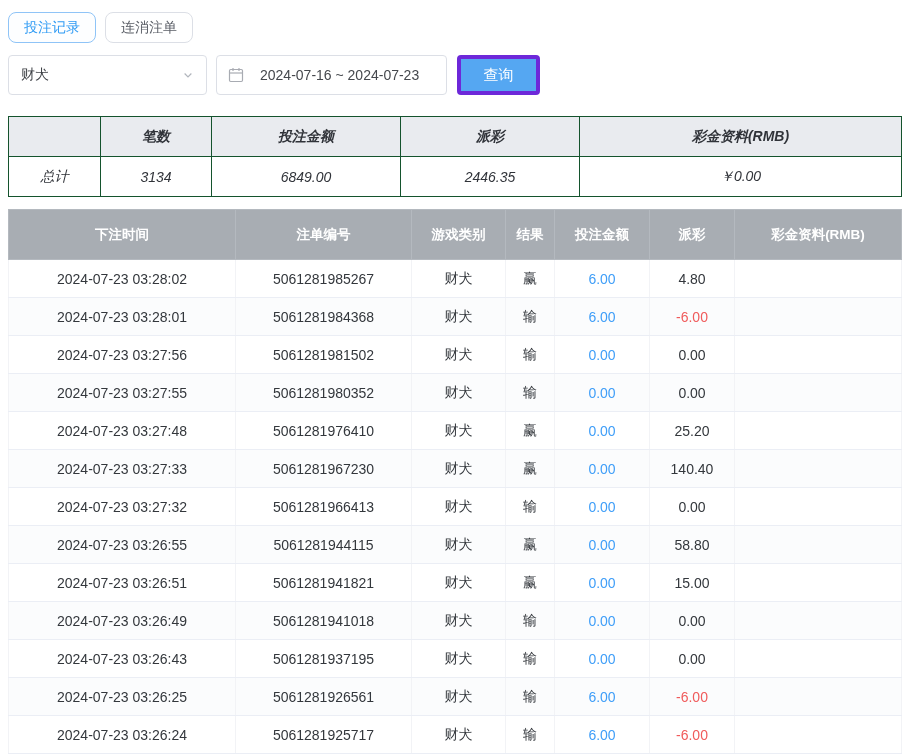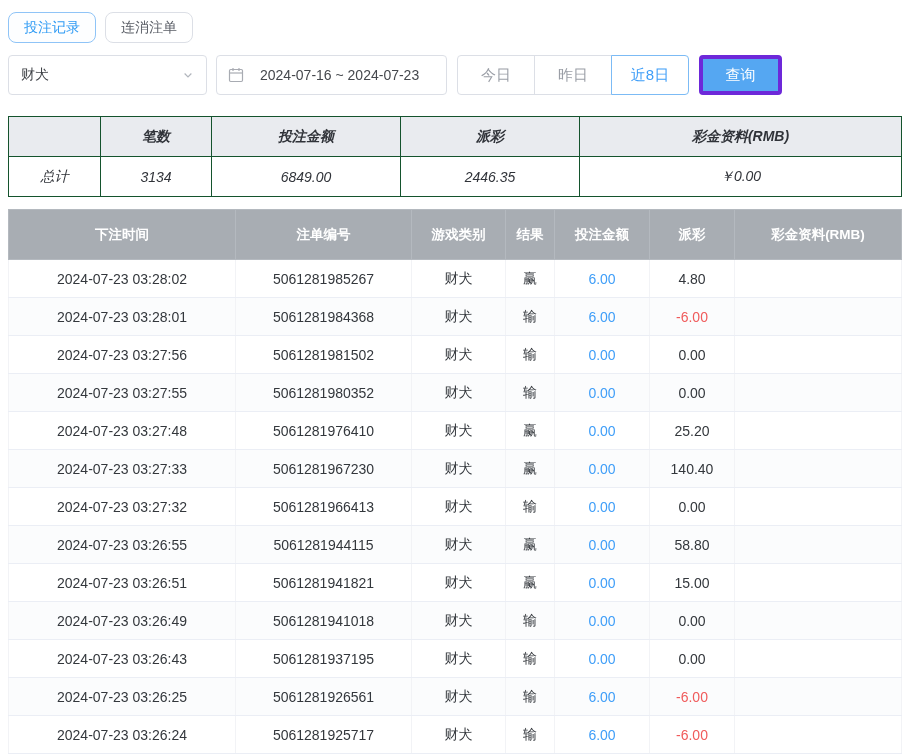--- a/index.html
+++ b/index.html
@@ -113,25 +113,20 @@
         <svg class="icon-svg" width="16" height="16" viewBox="0 0 16 16">
           <rect x="1.5" y="2.5" width="13" height="12" rx="1.2" fill="none" stroke="#a8abb2" stroke-width="1.2"></rect>
           <line x1="1.5" y1="6" x2="14.5" y2="6" stroke="#a8abb2" stroke-width="1.2"></line>
           <line x1="5" y1="1" x2="5" y2="4" stroke="#a8abb2" stroke-width="1.2"></line>
           <line x1="11" y1="1" x2="11" y2="4" stroke="#a8abb2" stroke-width="1.2"></line>
         </svg>
       </span>
       <span>2024-07-16 ~ 2024-07-23</span>
     </div>
 
-    <div class="btn-group">
-      <button class="quick-btn">今日</button>
-      <button class="quick-btn">昨日</button>
-      <button class="quick-btn active">近8日</button>
-    </div>
 
     <button class="query-btn">查询</button>
   </div>
 
   <table class="summary-table">
     <colgroup>
       <col style="width:92px">
         <col style="width:111px">
         <col style="width:189px">
       <col style="width:179px">

